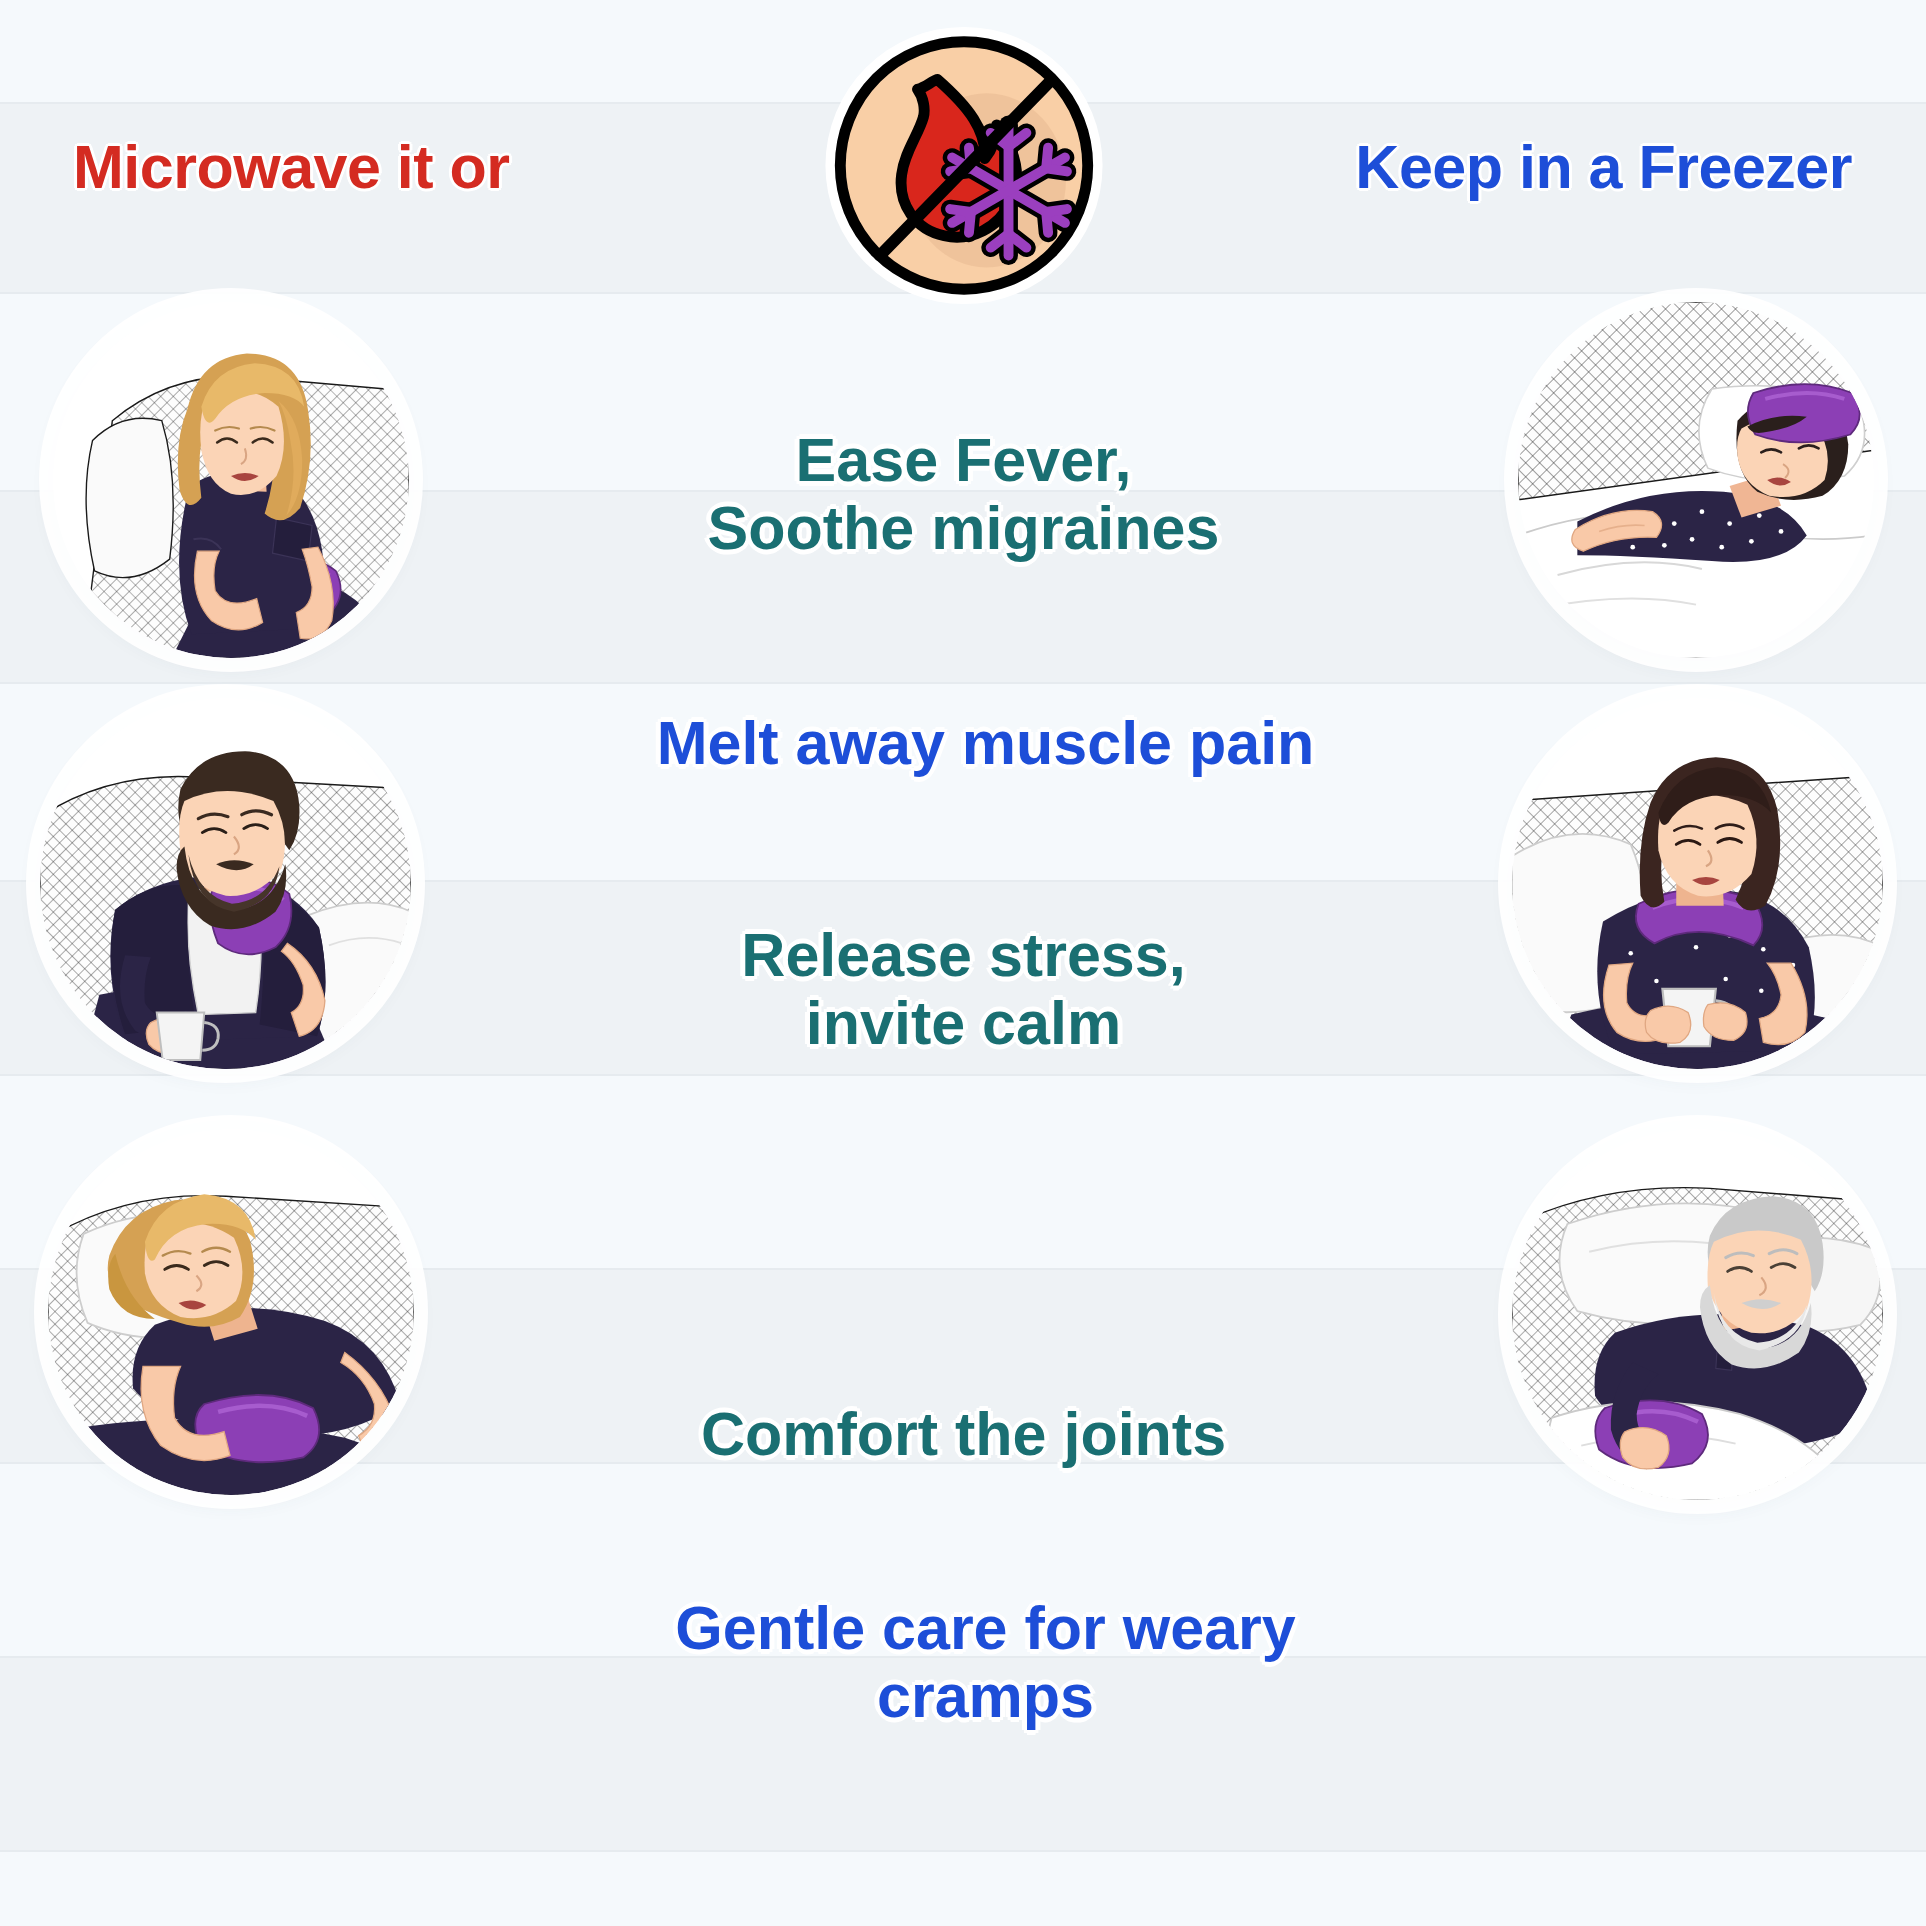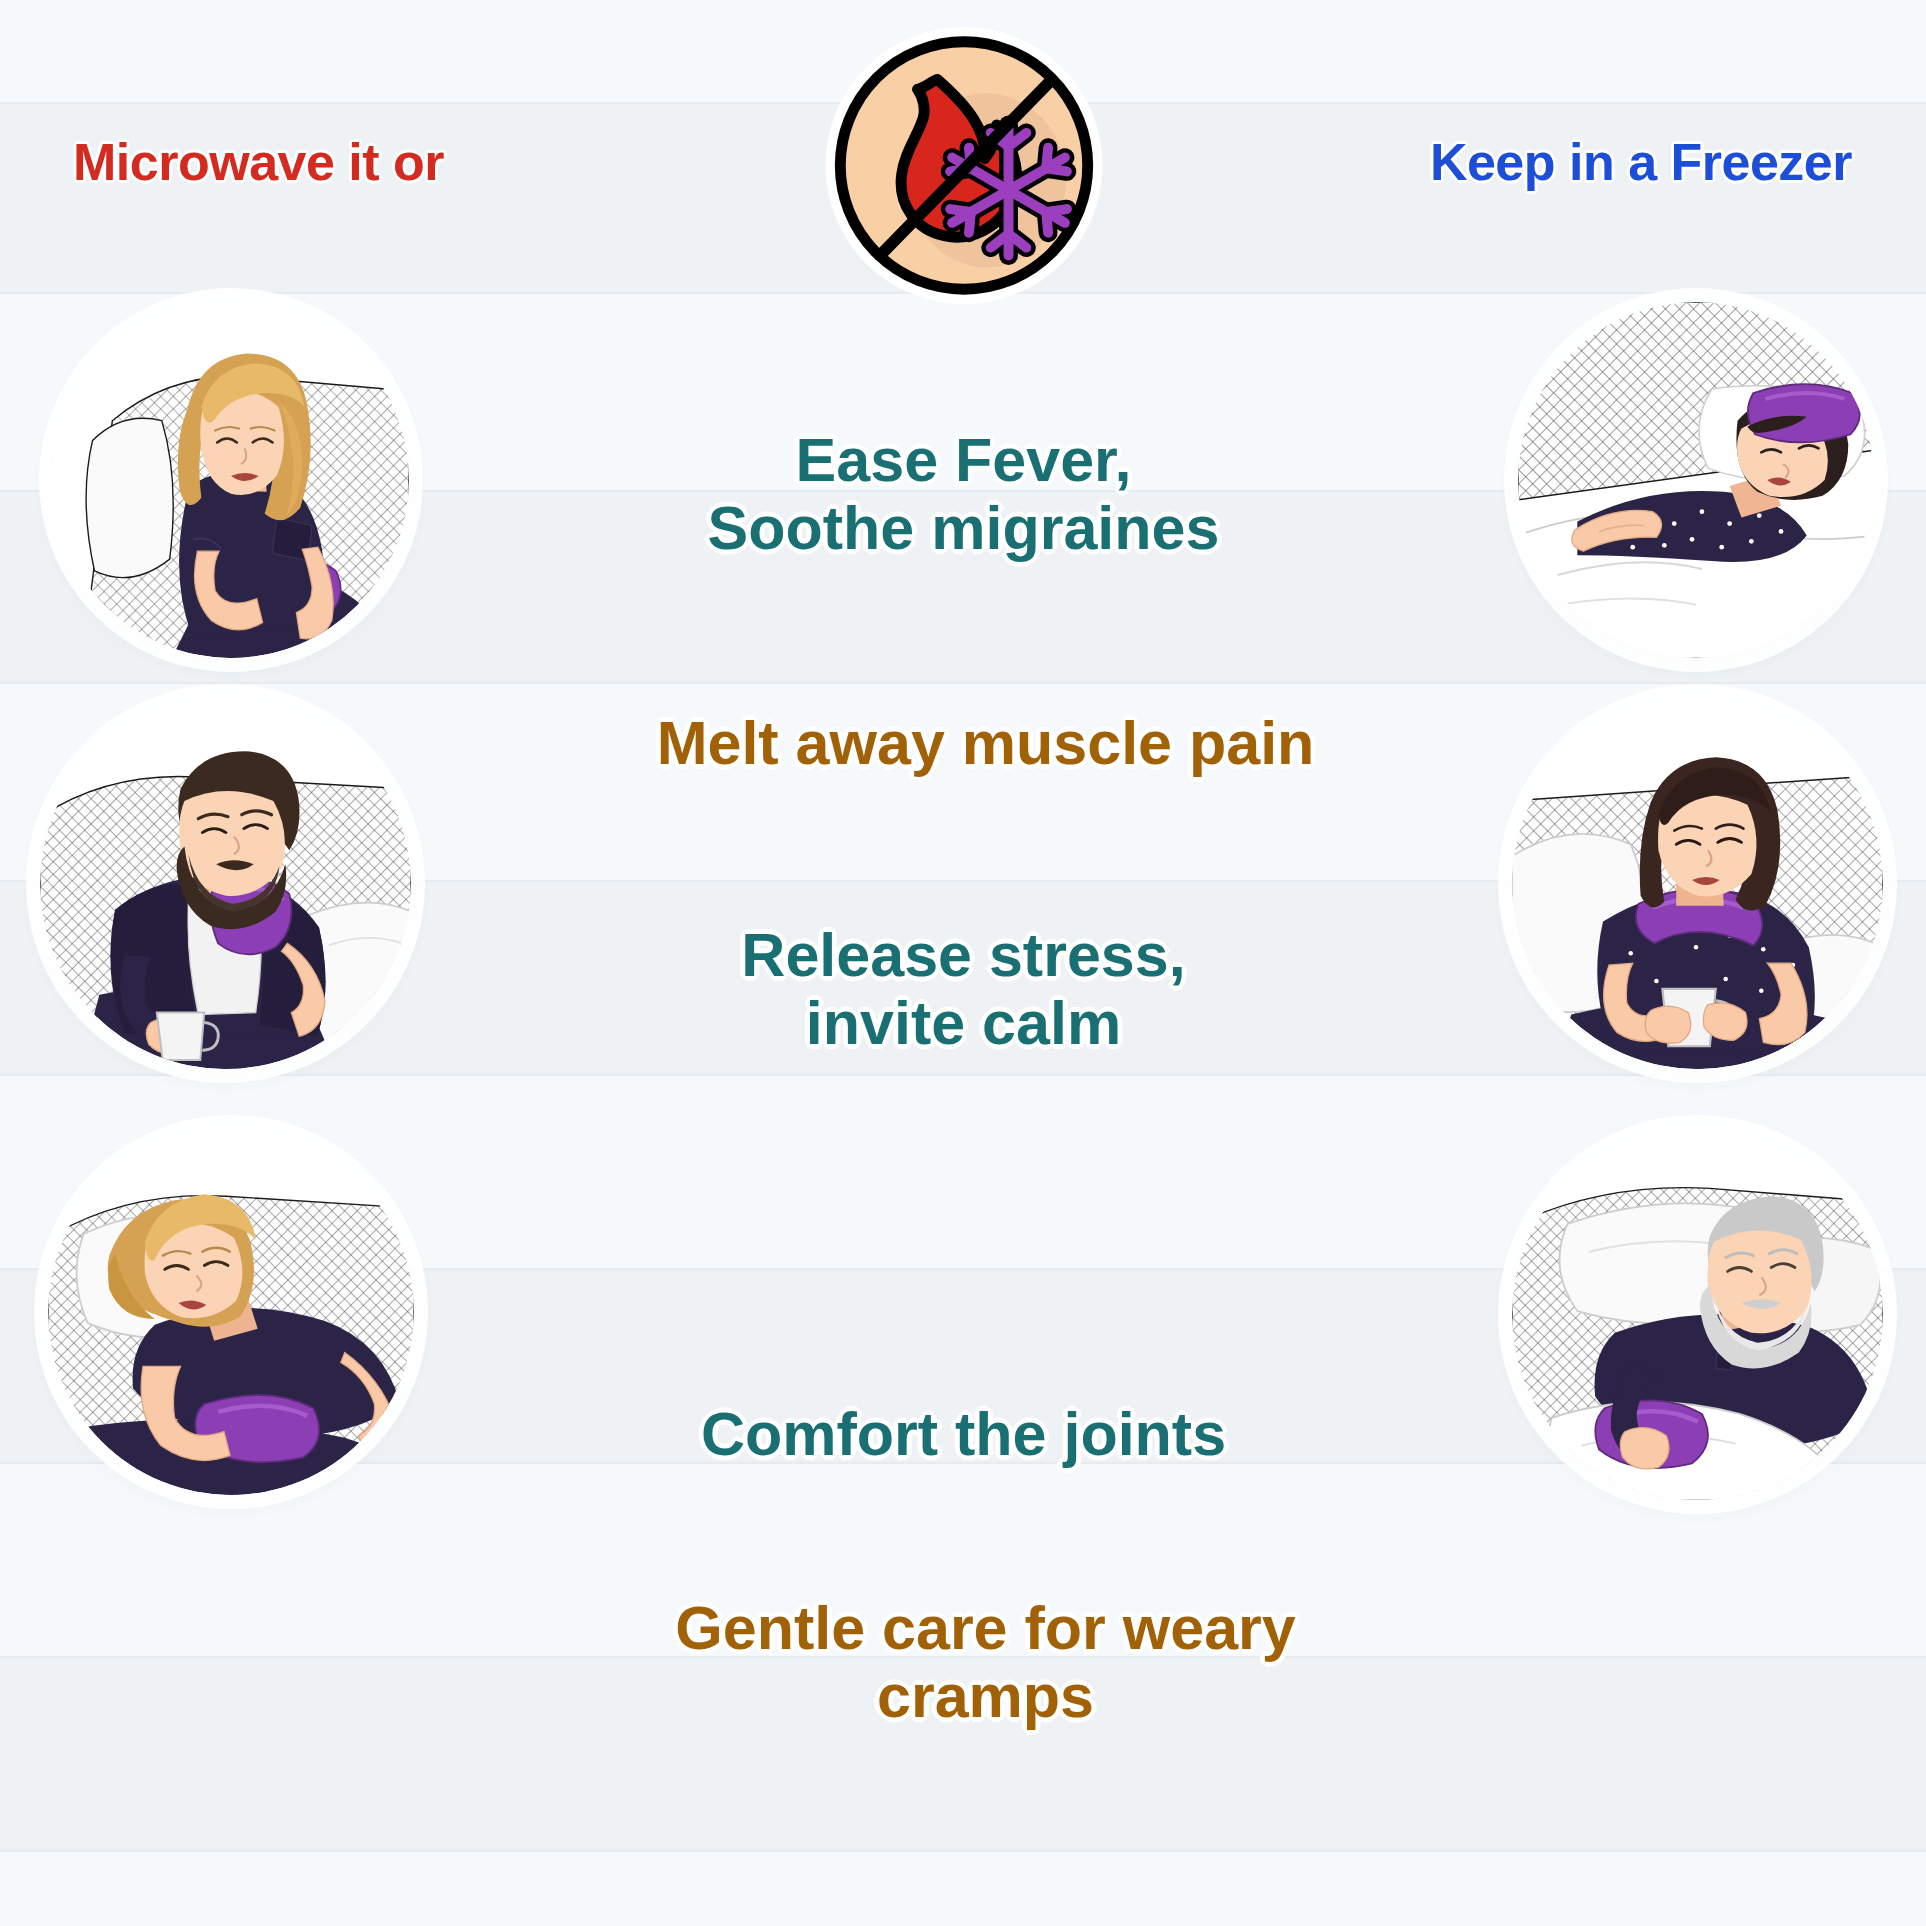--- a/index.html
+++ b/index.html
@@ -19,21 +19,21 @@
   .bg-bands{position:absolute;inset:0;z-index:0;}
   .band{position:absolute;left:0;width:100%;}
   .band.dark{background:#eef2f5;}
   .band.light{background:#f5f9fc;}
   .band-line{position:absolute;left:0;width:100%;height:2px;background:#e6ebef;}
 
   
   .header-row{position:absolute;top:0;left:0;width:100%;height:297px;z-index:5;}
   .head-title{
     position:absolute;top:132px;
-    font-size:52px;font-weight:bold;letter-spacing:-0.5px;
+    font-size:61px;font-weight:bold;letter-spacing:-0.5px;
     white-space:nowrap;
     text-shadow:
        3px 0 0 #fff, -3px 0 0 #fff, 0 3px 0 #fff, 0 -3px 0 #fff,
        2px 2px 0 #fff, -2px 2px 0 #fff, 2px -2px 0 #fff, -2px -2px 0 #fff;
   }
   .head-left{left:73px;color:#d42b21;}
   .head-right{right:75px;color:#1d4ed8;}
 
   
   .badge{
@@ -44,21 +44,21 @@
   
   .copy{position:absolute;z-index:6;text-align:center;width:100%;left:0;pointer-events:none;}
   .copy-line{
     font-size:61px;font-weight:bold;line-height:1.12;
     text-shadow:
        4px 0 0 #fff, -4px 0 0 #fff, 0 4px 0 #fff, 0 -4px 0 #fff,
        3px 3px 0 #fff, -3px 3px 0 #fff, 3px -3px 0 #fff, -3px -3px 0 #fff,
        5px 0 0 #fff, -5px 0 0 #fff, 0 5px 0 #fff, 0 -5px 0 #fff;
   }
   .teal{color:#1a6f72;}
-  .red{color:#a16207;margin-left:44px;}
+  .red{color:#1d4ed8;margin-left:44px;}
 
   
   .photo{
     position:absolute;z-index:7;
     border-radius:50%;
     background:#ffffff;
     box-shadow:0 0 0 14px rgba(255,255,255,0.92), 0 6px 22px rgba(60,80,100,0.10);
     overflow:hidden;
   }
   .photo svg{display:block;width:100%;height:100%;}

